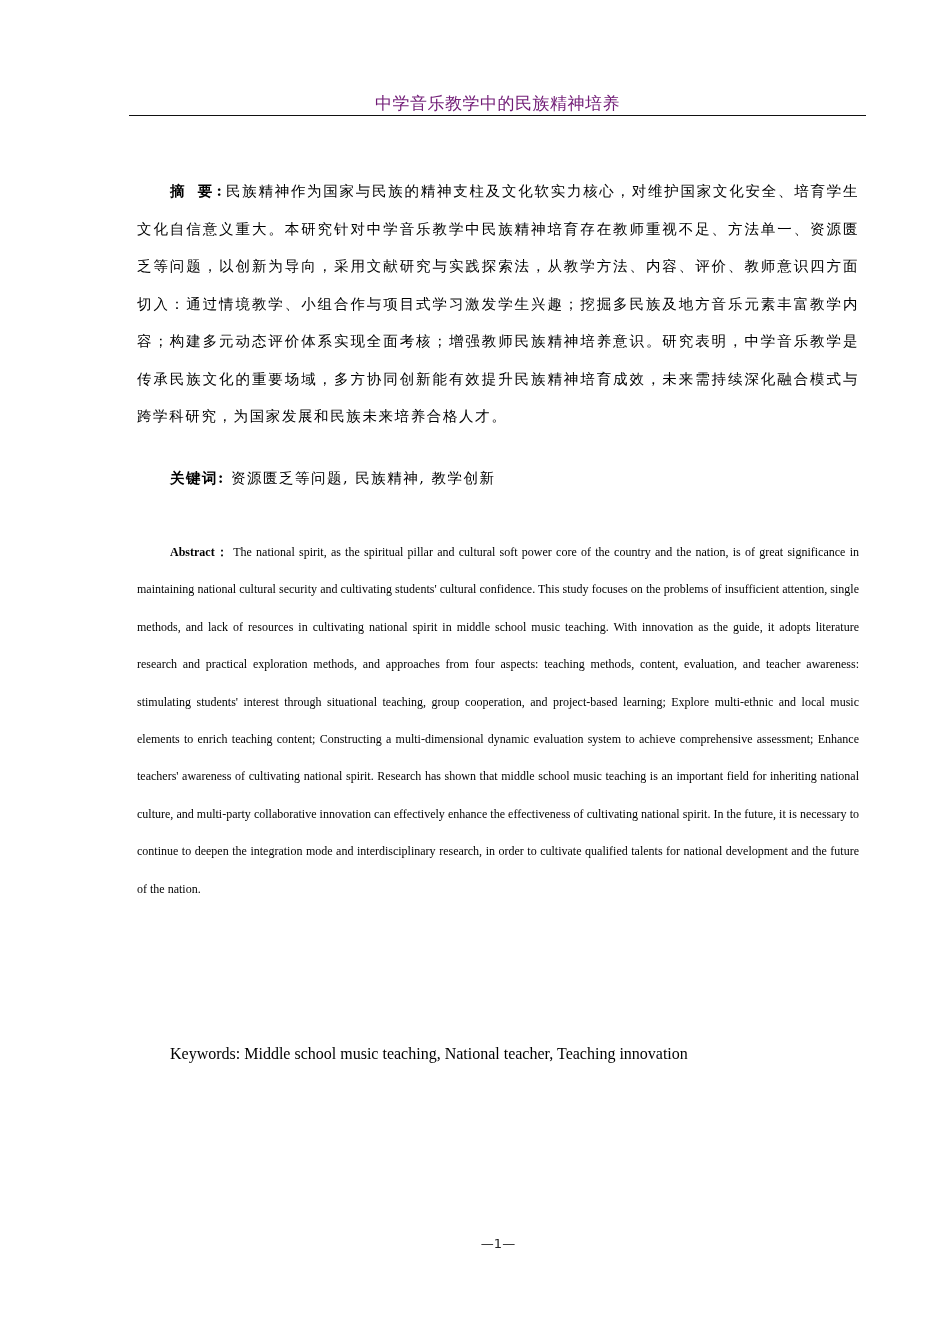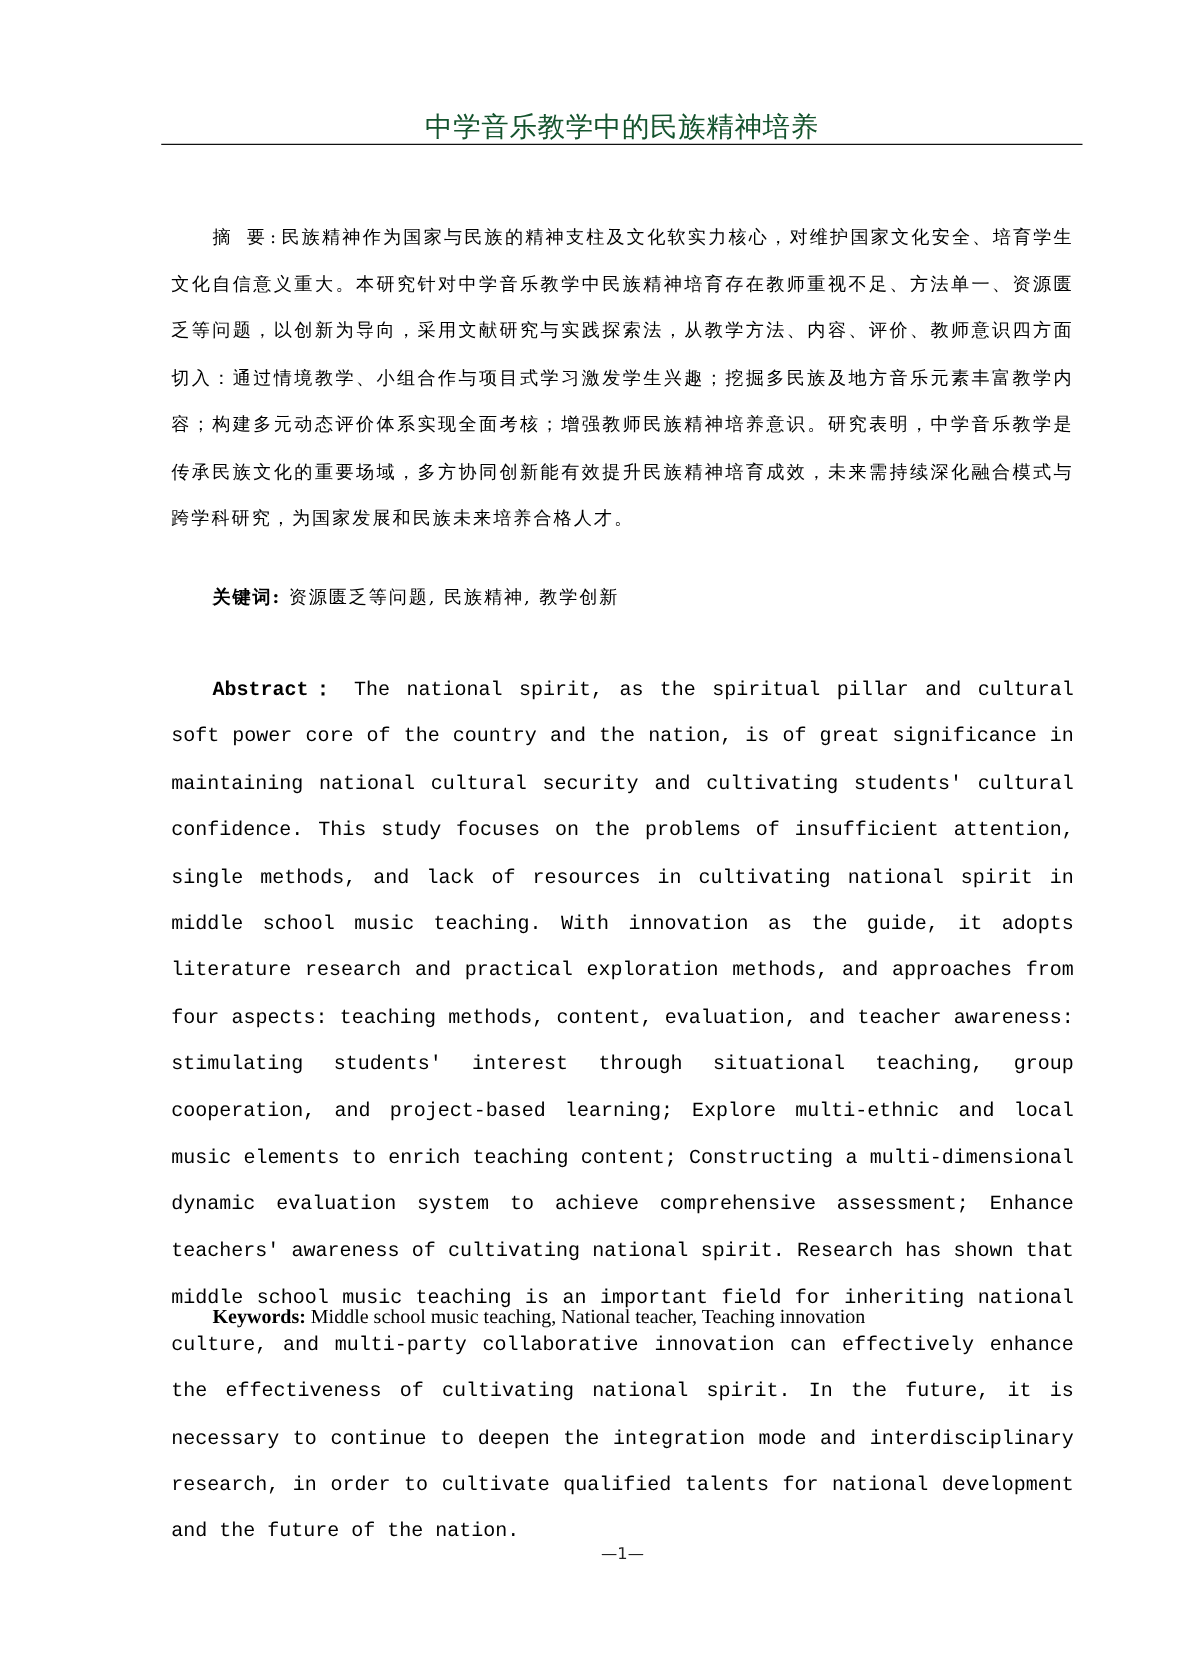--- a/index.html
+++ b/index.html
@@ -15,23 +15,23 @@
       color: #000;
       font-family: "DejaVu Serif", "Liberation Serif", serif;
     }
     .header {
       position: absolute;
       left: 129px;
       top: 91px;
       width: 737px;
       text-align: center;
       font-family: "DejaVu Sans", sans-serif;
-      font-size: 22px;
+      font-size: 17px;
       letter-spacing: 0.5px;
-      color: #14532d;
+      color: #701a75;
       line-height: 24px;
     }
     .header-rule {
       position: absolute;
       left: 129px;
       top: 115px;
       width: 737px;
       height: 0;
       border-top: 1.5px solid #111;
     }
@@ -41,59 +41,59 @@
       top: 172px;
       width: 722px;
       font-family: "DejaVu Serif", serif;
       font-size: 14.5px;
       line-height: 37.5px;
       text-align: justify;
       text-indent: 33px;
       letter-spacing: 1.6px;
     }
     .cn-label {
-      font-weight: normal;
+      font-weight: bold;
       letter-spacing: 4px;
     }
     .cn-keywords {
       position: absolute;
       left: 170px;
       top: 466px;
       font-family: "DejaVu Serif", serif;
       font-size: 14.5px;
       line-height: 24px;
       letter-spacing: 1.5px;
     }
     .cn-keywords .kw-label {
       font-weight: bold;
     }
     .en-abstract {
       position: absolute;
       left: 137px;
       top: 534px;
       width: 722px;
-      font-family: Liberation Mono, monospace;
-      font-size: 16px;
+      font-family: Liberation Serif, serif;
+      font-size: 12px;
       line-height: 37.4px;
       text-align: justify;
       text-indent: 33px;
     }
     .en-abstract .en-label {
       font-weight: bold;
     }
     .en-keywords {
       position: absolute;
       left: 170px;
       top: 1042px;
       font-family: "Liberation Serif", serif;
       font-size: 16px;
       line-height: 24px;
     }
     .en-keywords .kw-label {
-      font-weight: bold;
+      font-weight: normal;
     }
     .page-number {
       position: absolute;
       left: 0;
       top: 1236px;
       width: 996px;
       text-align: center;
       font-family: "DejaVu Sans", sans-serif;
       font-size: 13px;
       color: #222;

